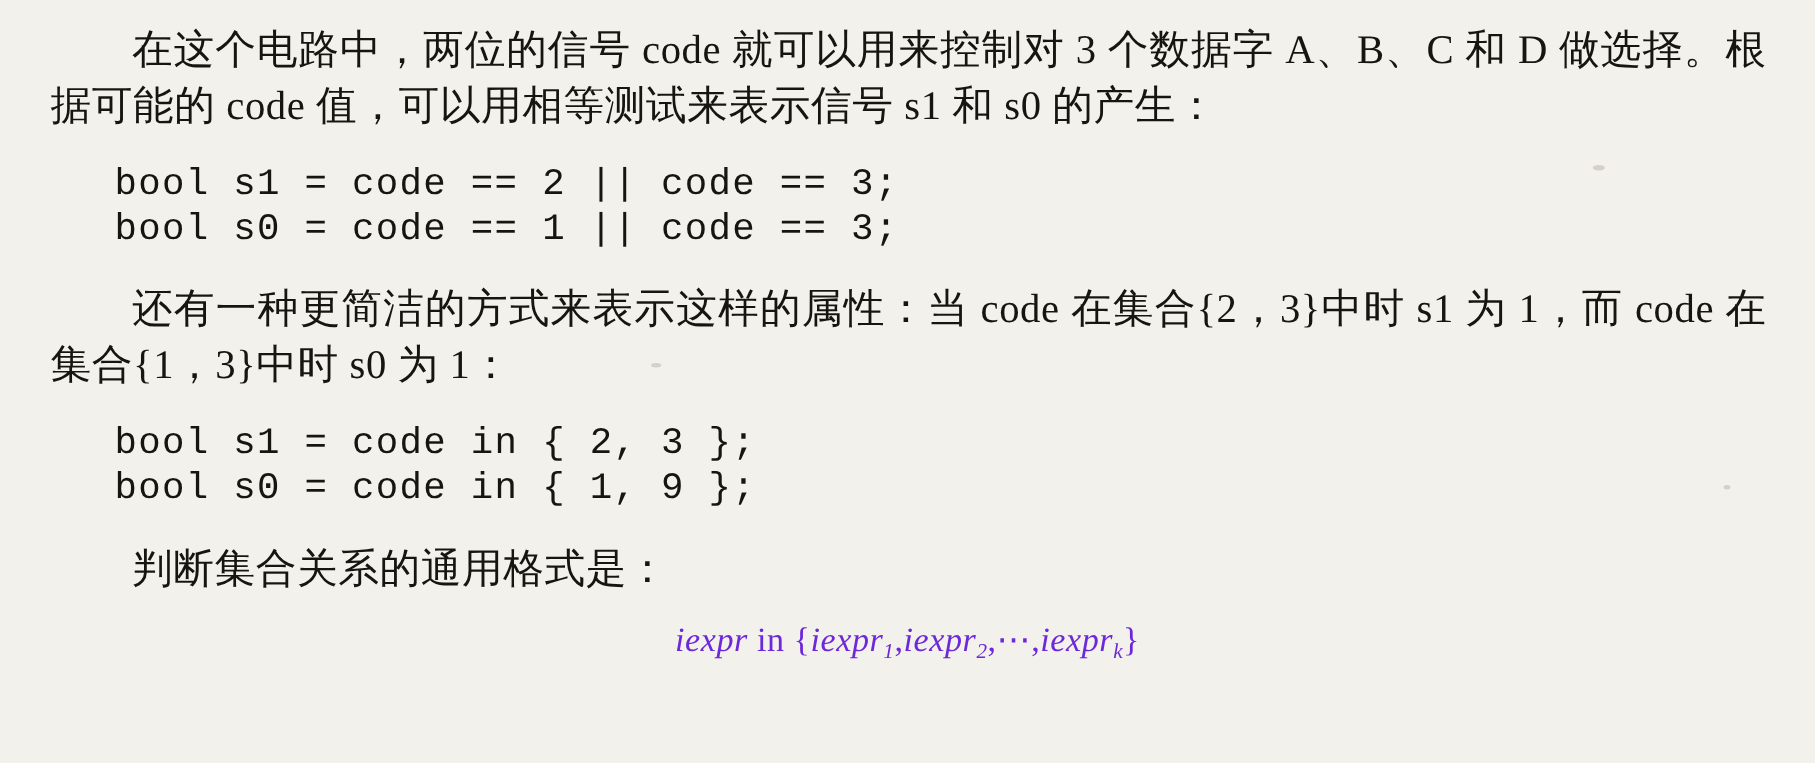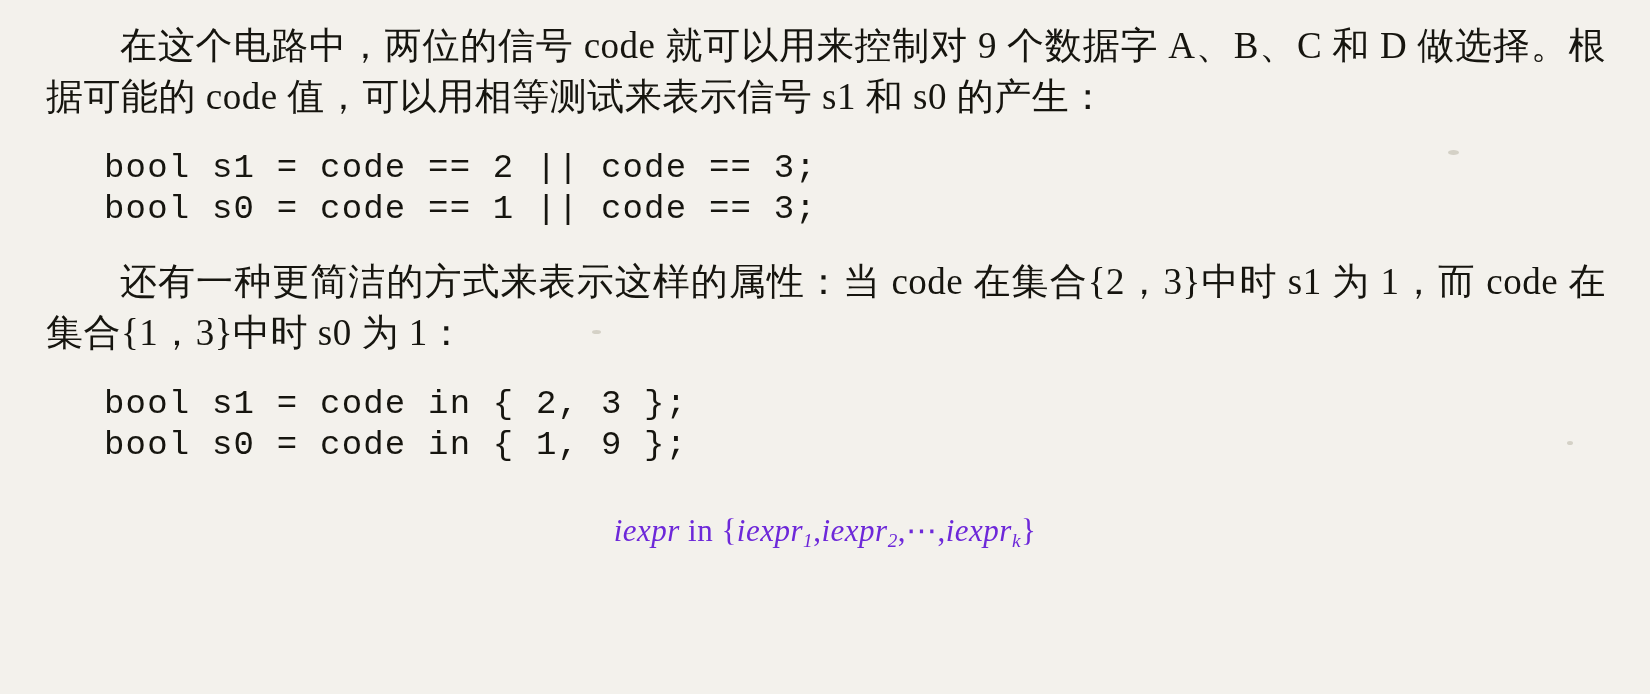--- a/index.html
+++ b/index.html
@@ -81,38 +81,39 @@
 <body>
 
 <div class="page">
 
   <div class="speck" id="speck1"></div>
   <div class="speck" id="speck2"></div>
   <div class="speck" id="speck3"></div>
 
   <div class="gap-md"></div>
 
-  <p class="body-text indent">在这个电路中，两位的信号 code 就可以用来控制对 9 个数据字 A、B、C 和 D 做选择。根据可能的 code 值，可以用相等测试来表示信号 s1 和 s0 的产生：</p>
+  <p class="body-text indent">在这个电路中，两位的信号 code 就可以用来控制对 3 个数据字 A、B、C 和 D 做选择。根据可能的 code 值，可以用相等测试来表示信号 s1 和 s0 的产生：</p>
 
   <div class="gap-lg"></div>
 
   <pre class="code-block">bool s1 = code == 2 || code == 3;
 bool s0 = code == 1 || code == 3;</pre>
 
   <div class="gap-lg"></div>
 
   <p class="body-text indent">还有一种更简洁的方式来表示这样的属性：当 code 在集合{2，3}中时 s1 为 1，而 code 在集合{1，3}中时 s0 为 1：</p>
 
   <div class="gap-lg"></div>
 
   <pre class="code-block">bool s1 = code in { 2, 3 };
 bool s0 = code in { 1, 9 };</pre>
 
   <div class="gap-lg"></div>
 
+  <p class="body-text indent">判断集合关系的通用格式是：</p>
 
   <div class="gap-md"></div>
 
   <p class="formula">
     <span>iexpr</span><span class="upright">&nbsp;</span><span class="upright">in</span><span class="upright">&nbsp;</span><span class="upright">{</span><span>iexpr</span><sub>1</sub><span class="upright">,</span><span>iexpr</span><sub>2</sub><span class="upright">,</span><span class="upright">⋯</span><span class="upright">,</span><span>iexpr</span><sub>k</sub><span class="upright">}</span>
   </p>
 
   <div class="gap-sm"></div>
 
 

